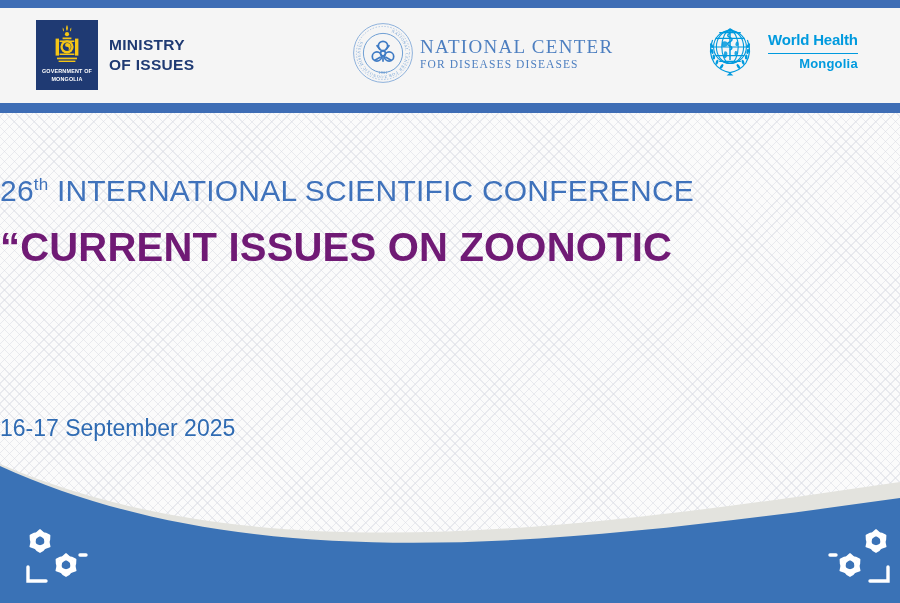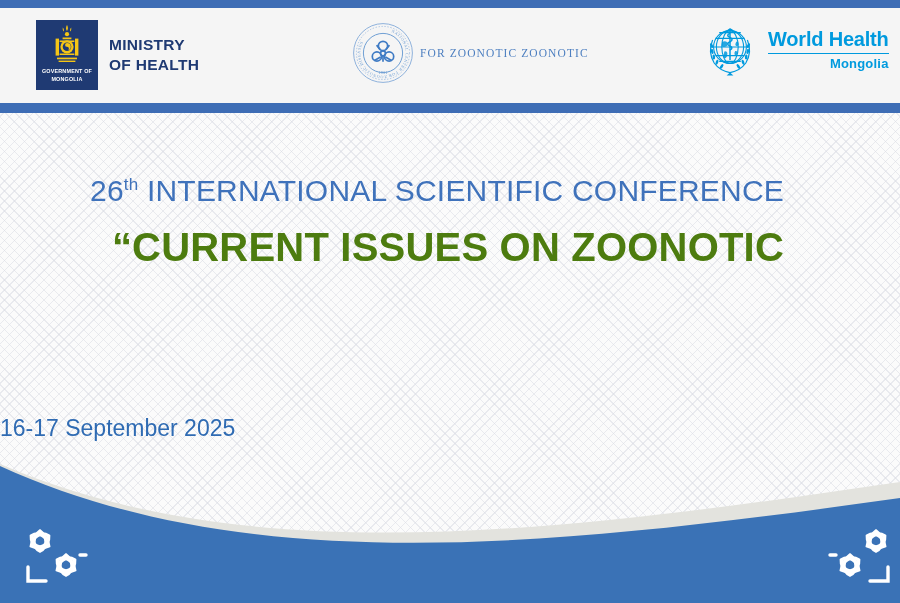--- a/index.html
+++ b/index.html
@@ -115,21 +115,21 @@
     display: flex;
     align-items: center;
   }
   .who-text {
     margin-left: 8px;
     color: #009ade;
   }
   .who-text .who-l1,
   .who-text .who-l2 {
     font-weight: bold;
-    font-size: 20px;
+    font-size: 15px;
     line-height: 21px;
     letter-spacing: -0.2px;
     white-space: nowrap;
   }
   .who-underline {
     height: 1.5px;
     background: #009ade;
     margin: 3px 0 2px 0;
     width: 100%;
   }
@@ -149,37 +149,37 @@
     background-image:
       repeating-linear-gradient(45deg,  rgba(218,220,228,0.55) 0 1px, rgba(0,0,0,0) 1px 7px),
       repeating-linear-gradient(-45deg, rgba(218,220,228,0.55) 0 1px, rgba(0,0,0,0) 1px 7px);
   }
 
   
   .titles {
     position: absolute;
     left: 0; top: 172px;
     width: 784px;
-    text-align: right;
+    text-align: left;
   }
   .title-line1 {
     color: #3f72bb;
     font-size: 30px;
     font-weight: normal;
     letter-spacing: 0.2px;
     line-height: 38px;
   }
   .title-line1 sup {
     font-size: 17px;
     vertical-align: super;
     line-height: 0;
   }
   .title-main {
     margin-top: 12px;
-    color: #4d7c0f;
+    color: #701a75;
     font-size: 40px;
     font-weight: bold;
     line-height: 50px;
     letter-spacing: 0.2px;
   }
 
   .meta {
     position: absolute;
     left: 0; top: 412px;
     width: 900px;
@@ -241,21 +241,21 @@
         </g>
         <g fill="#f5c516">
           <path d="M17 19 a3.8 3.8 0 0 1 0 7.6 a1.9 1.9 0 0 0 0 -3.8 a1.9 1.9 0 0 1 0 -3.8 Z"></path>
         </g>
       </svg>
       <div class="crest-line1">GOVERNMENT OF</div>
       <div class="crest-line2">MONGOLIA</div>
     </div>
     <div class="moh-text">
       <div>MINISTRY</div>
-      <div>OF HEALTH</div>
+      <div>OF ISSUES</div>
     </div>
   </div>
 
   <div class="ncz">
     <svg width="62" height="62" viewBox="0 0 62 62">
       <circle cx="31" cy="31" r="29.4" fill="none" stroke="#8fb2dc" stroke-width="1"></circle>
       <circle cx="31" cy="31" r="26.6" fill="none" stroke="#8fb2dc" stroke-width="0.7" stroke-dasharray="1.4 1.6"></circle>
       <circle cx="31" cy="31" r="19.6" fill="none" stroke="#6f9fd4" stroke-width="1"></circle>
       <path id="ncz-ring" d="M31 8.4 a22.6 22.6 0 1 1 -0.01 0" fill="none"></path>
       <text font-family="Liberation Serif, serif" font-size="4.1" fill="#6f9fd4" letter-spacing="0.55">
@@ -265,21 +265,22 @@
 
       <g fill="none" stroke="#3f7bc4" stroke-width="1.7">
         <circle cx="31" cy="23.9" r="4.6"></circle>
         <circle cx="24.9" cy="34.5" r="4.6"></circle>
         <circle cx="37.1" cy="34.5" r="4.6"></circle>
         <circle cx="31" cy="31.3" r="2.5"></circle>
         <path d="M28.2 27.6 L24.6 23.1 M33.8 27.6 L37.4 23.1 M28.6 34.9 L22.4 38.6 M33.4 34.9 L39.6 38.6 M31 33.8 L31 39.8"></path>
       </g>
     </svg>
     <div class="ncz-text">
-      <div class="ncz-l2">FOR ZOONOTIC ZOONOTIC</div>
+      <div class="ncz-l1">NATIONAL CENTER</div>
+      <div class="ncz-l2">FOR DISEASES DISEASES</div>
     </div>
   </div>
 
   <div class="who">
     <svg width="60" height="60" viewBox="0 0 60 60">
       <g stroke="#009ade" fill="none" stroke-width="1.1">
 
         <circle cx="30" cy="27" r="16.4"></circle>
         <ellipse cx="30" cy="27" rx="8.2" ry="16.4"></ellipse>
         <ellipse cx="30" cy="27" rx="13.6" ry="16.4"></ellipse>

